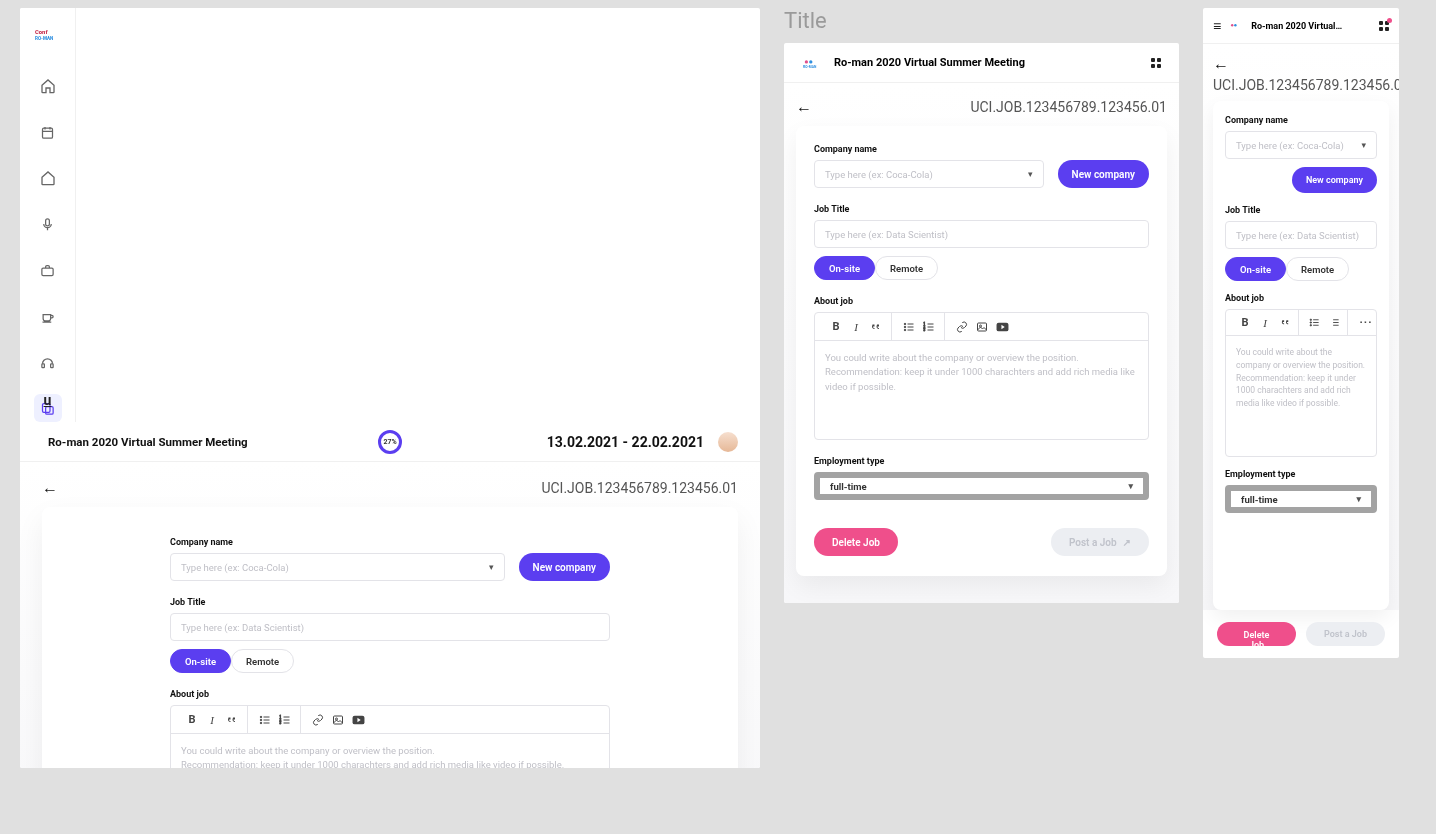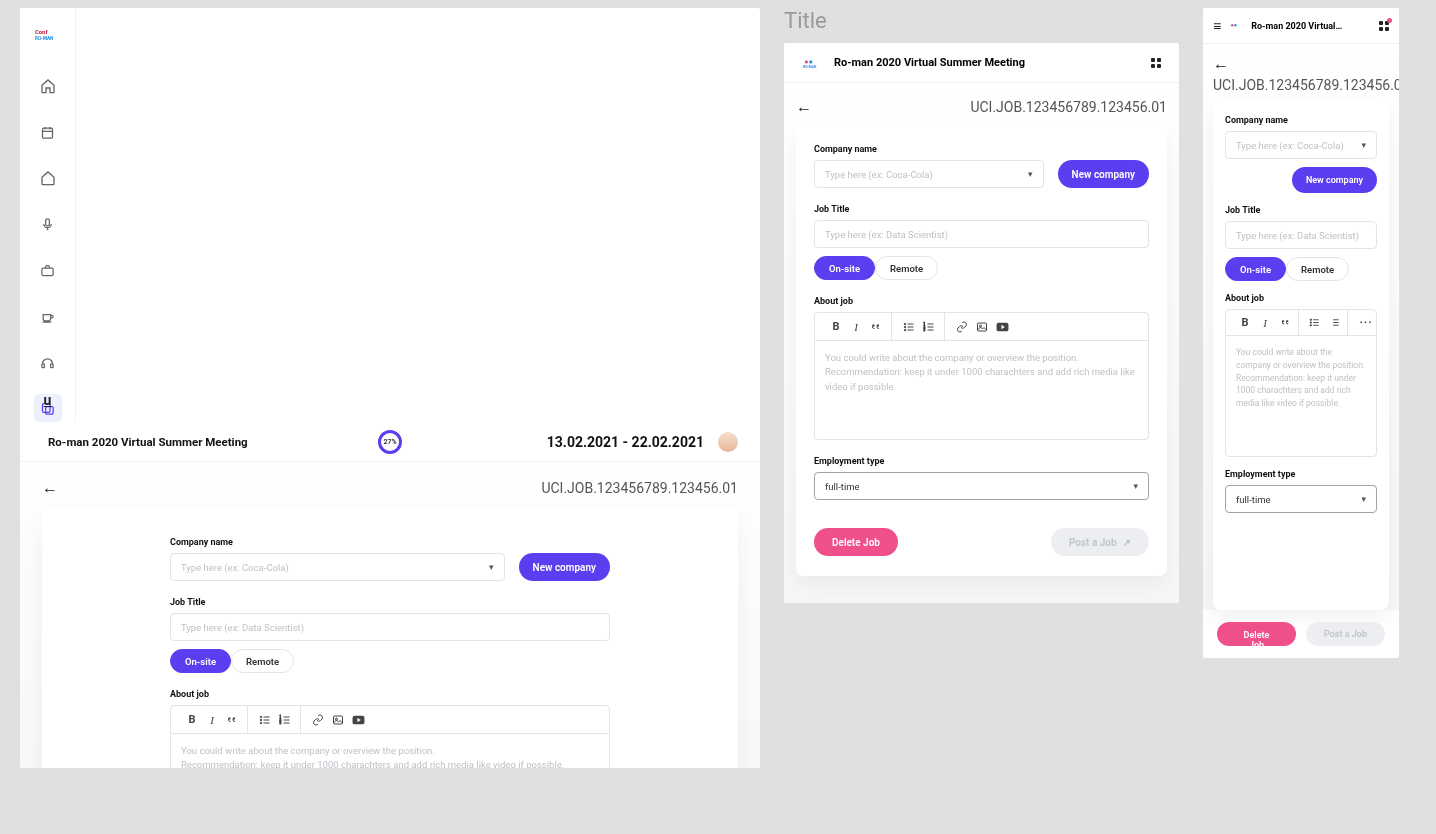--- a/index.html
+++ b/index.html
@@ -41,21 +41,21 @@
 
     .rte { border:1px solid #e3e3e8; border-radius:4px; overflow:hidden; }
     .rte-tb { display:flex; align-items:center; height:28px; padding:0 6px; border-bottom:1px solid #e3e3e8; gap:2px; }
     .tb-group { display:flex; gap:2px; padding:0 6px; border-right:1px solid #e3e3e8; height:100%; align-items:center; }
     .tb-group:last-child { border-right:none; }
     .tb-btn { width:18px; height:18px; display:flex; align-items:center; justify-content:center; color:#444; font-size:11px; }
     .tb-more { width:24px; font-weight:700; letter-spacing:1px; }
     .rte-body { padding:10px 10px; font-size:9.5px; color:#bfbfc6; line-height:1.5; height:98px; }
     .rte-body.tall { height:120px; }
 
-    .select-shell { border:1px solid #a3a3a3; border-radius:4px; height:28px; display:flex; align-items:center; padding:0 10px; font-size:9.5px; color:#333; }
+    .select-shell { border:6px solid #a3a3a3; border-radius:4px; height:28px; display:flex; align-items:center; padding:0 10px; font-size:9.5px; color:#333;font-weight:bold; }
     .select-shell .caret-down { color:#555; }
 
     .card-footer { display:flex; justify-content:space-between; align-items:center; margin-top:28px;}
     .btn-danger { background:#ef4f8b; color:#fff; border:none; border-radius:14px; height:28px; padding:8px 18px; font-weight:600; font-size:10px; cursor:pointer;}
     .btn-ghost { background:#eceef2; color:#c0c3cb; border:none; border-radius:14px; height:28px; padding:0 18px; font-weight:600; font-size:10px; display:inline-flex; align-items:center; gap:6px; }
     .ext-ic { font-size:10px; }
 
     
     .tablet-col { width: 395px; }
     .tablet { width:395px; height: 560px; }

